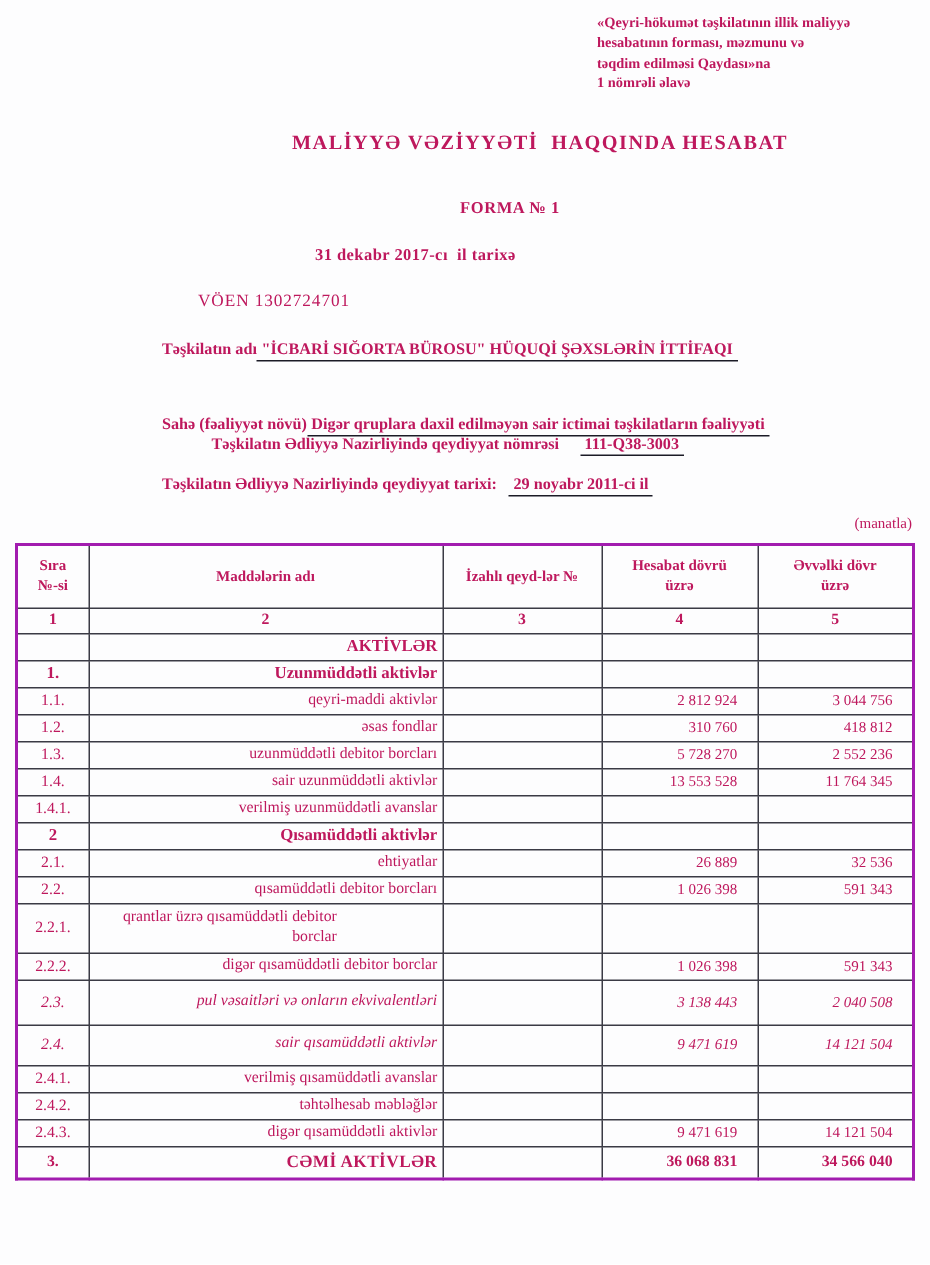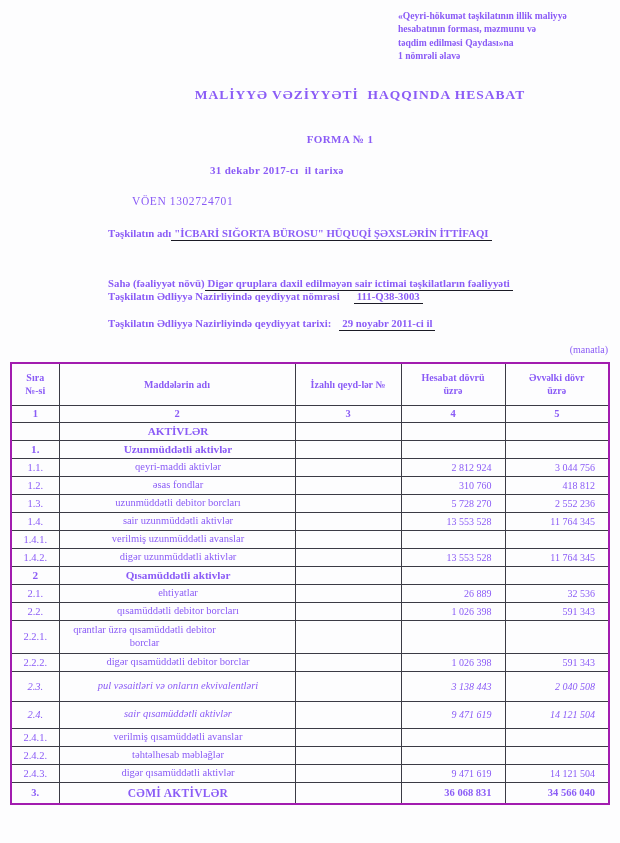--- a/index.html
+++ b/index.html
@@ -2,21 +2,21 @@
 <html><head>
 <meta charset="utf-8">
 <style>
   * { margin:0; padding:0; box-sizing:border-box; }
   html,body { background:#ffffff; }
   .page {
     position:relative;
     width:620px; height:843px;
     overflow:hidden;
     background:#fdfdfe;
-    color:#8b5cf6;
+    color:#be185d;
     font-family:"Liberation Serif","DejaVu Serif",serif;
   }
   
   .note {
     position:absolute; left:398px; top:9px; width:232px;
     font-size:9.6px; font-weight:700; line-height:13.4px;
     white-space:nowrap; overflow:hidden;
   }
   .note div { white-space:nowrap; }
   
@@ -34,21 +34,21 @@
     font-size:11px; font-weight:700; letter-spacing:0.3px; white-space:pre;
   }
   .voen {
     position:absolute; left:132px; top:195px;
     font-size:11.5px; font-weight:400; letter-spacing:0.6px;
   }
   .field { position:absolute; left:108px; font-size:10.8px; font-weight:700; white-space:nowrap; }
   .field .value { border-bottom:1px solid #1b1b26; padding:0 3px 1px 3px; }
   .f-org   { top:227px; }
   .f-sect  { top:257px;margin-top:20px; }
-  .f-regno { top:290px; }
+  .f-regno { top:290px;margin-left:33px; }
   .f-regno .value { margin-left:14px; }
   .f-regdt { top:317px;text-align:center; }
   .f-regdt .value { margin-left:8px; }
   .manat {
     position:absolute; left:450px; top:344px; width:158px;
     text-align:right; font-size:10px; font-weight:400;
   }
   
   .report-table {
     position:absolute; left:10px; top:362px; width:598px;
@@ -60,21 +60,21 @@
     vertical-align:middle;
     overflow:hidden;
   }
   .report-table thead th {
     font-size:10px; font-weight:700; text-align:center; line-height:13px;
     height:42px; padding:0 2px;
   }
   .report-table thead tr.nums th { height:17px; font-size:10.5px; }
   .report-table tbody td { height:18px; font-size:10.5px; padding:0 3px; }
   .c-no   { text-align:center; font-size:10px; }
-  .c-name { text-align:center; padding-left:5px !important; line-height:12.5px; }
+  .c-name { text-align:right; padding-left:5px !important; line-height:12.5px; }
   .c-cur, .c-prev { text-align:right; padding-right:13px !important; font-size:10px !important; }
   tr.v-section .c-no, tr.v-section .c-name { font-weight:700; font-size:11.2px; }
   tr.v-wrap td { height:33px; }
   tr.v-wrap .c-name { padding-right:70px !important; }
   tr.v-tall td { height:30px;font-style:italic; }
   tr.v-med  td { height:27px;font-style:italic; }
   tr.v-total td { height:22px; font-weight:700; }
   tr.v-total .c-name { font-size:11.5px; letter-spacing:0.3px; }
   tr.v-total .c-cur, tr.v-total .c-prev { font-size:10.5px !important; }
 </style>
@@ -189,27 +189,20 @@
       <td class="c-cur">13 553 528</td>
       <td class="c-prev">11 764 345</td>
     </tr>
         <tr>
       <td class="c-no">1.4.1.</td>
       <td class="c-name">verilmiş uzunmüddətli avanslar</td>
       <td class="c-note"></td>
       <td class="c-cur"></td>
       <td class="c-prev"></td>
     </tr>
-        <tr>
-      <td class="c-no">1.4.2.</td>
-      <td class="c-name">digər uzunmüddətli aktivlər</td>
-      <td class="c-note"></td>
-      <td class="c-cur">13 553 528</td>
-      <td class="c-prev">11 764 345</td>
-    </tr>
         <tr class="v-section">
       <td class="c-no">2</td>
       <td class="c-name">Qısamüddətli aktivlər</td>
       <td class="c-note"></td>
       <td class="c-cur"></td>
       <td class="c-prev"></td>
     </tr>
         <tr>
       <td class="c-no">2.1.</td>
       <td class="c-name">ehtiyatlar</td>

